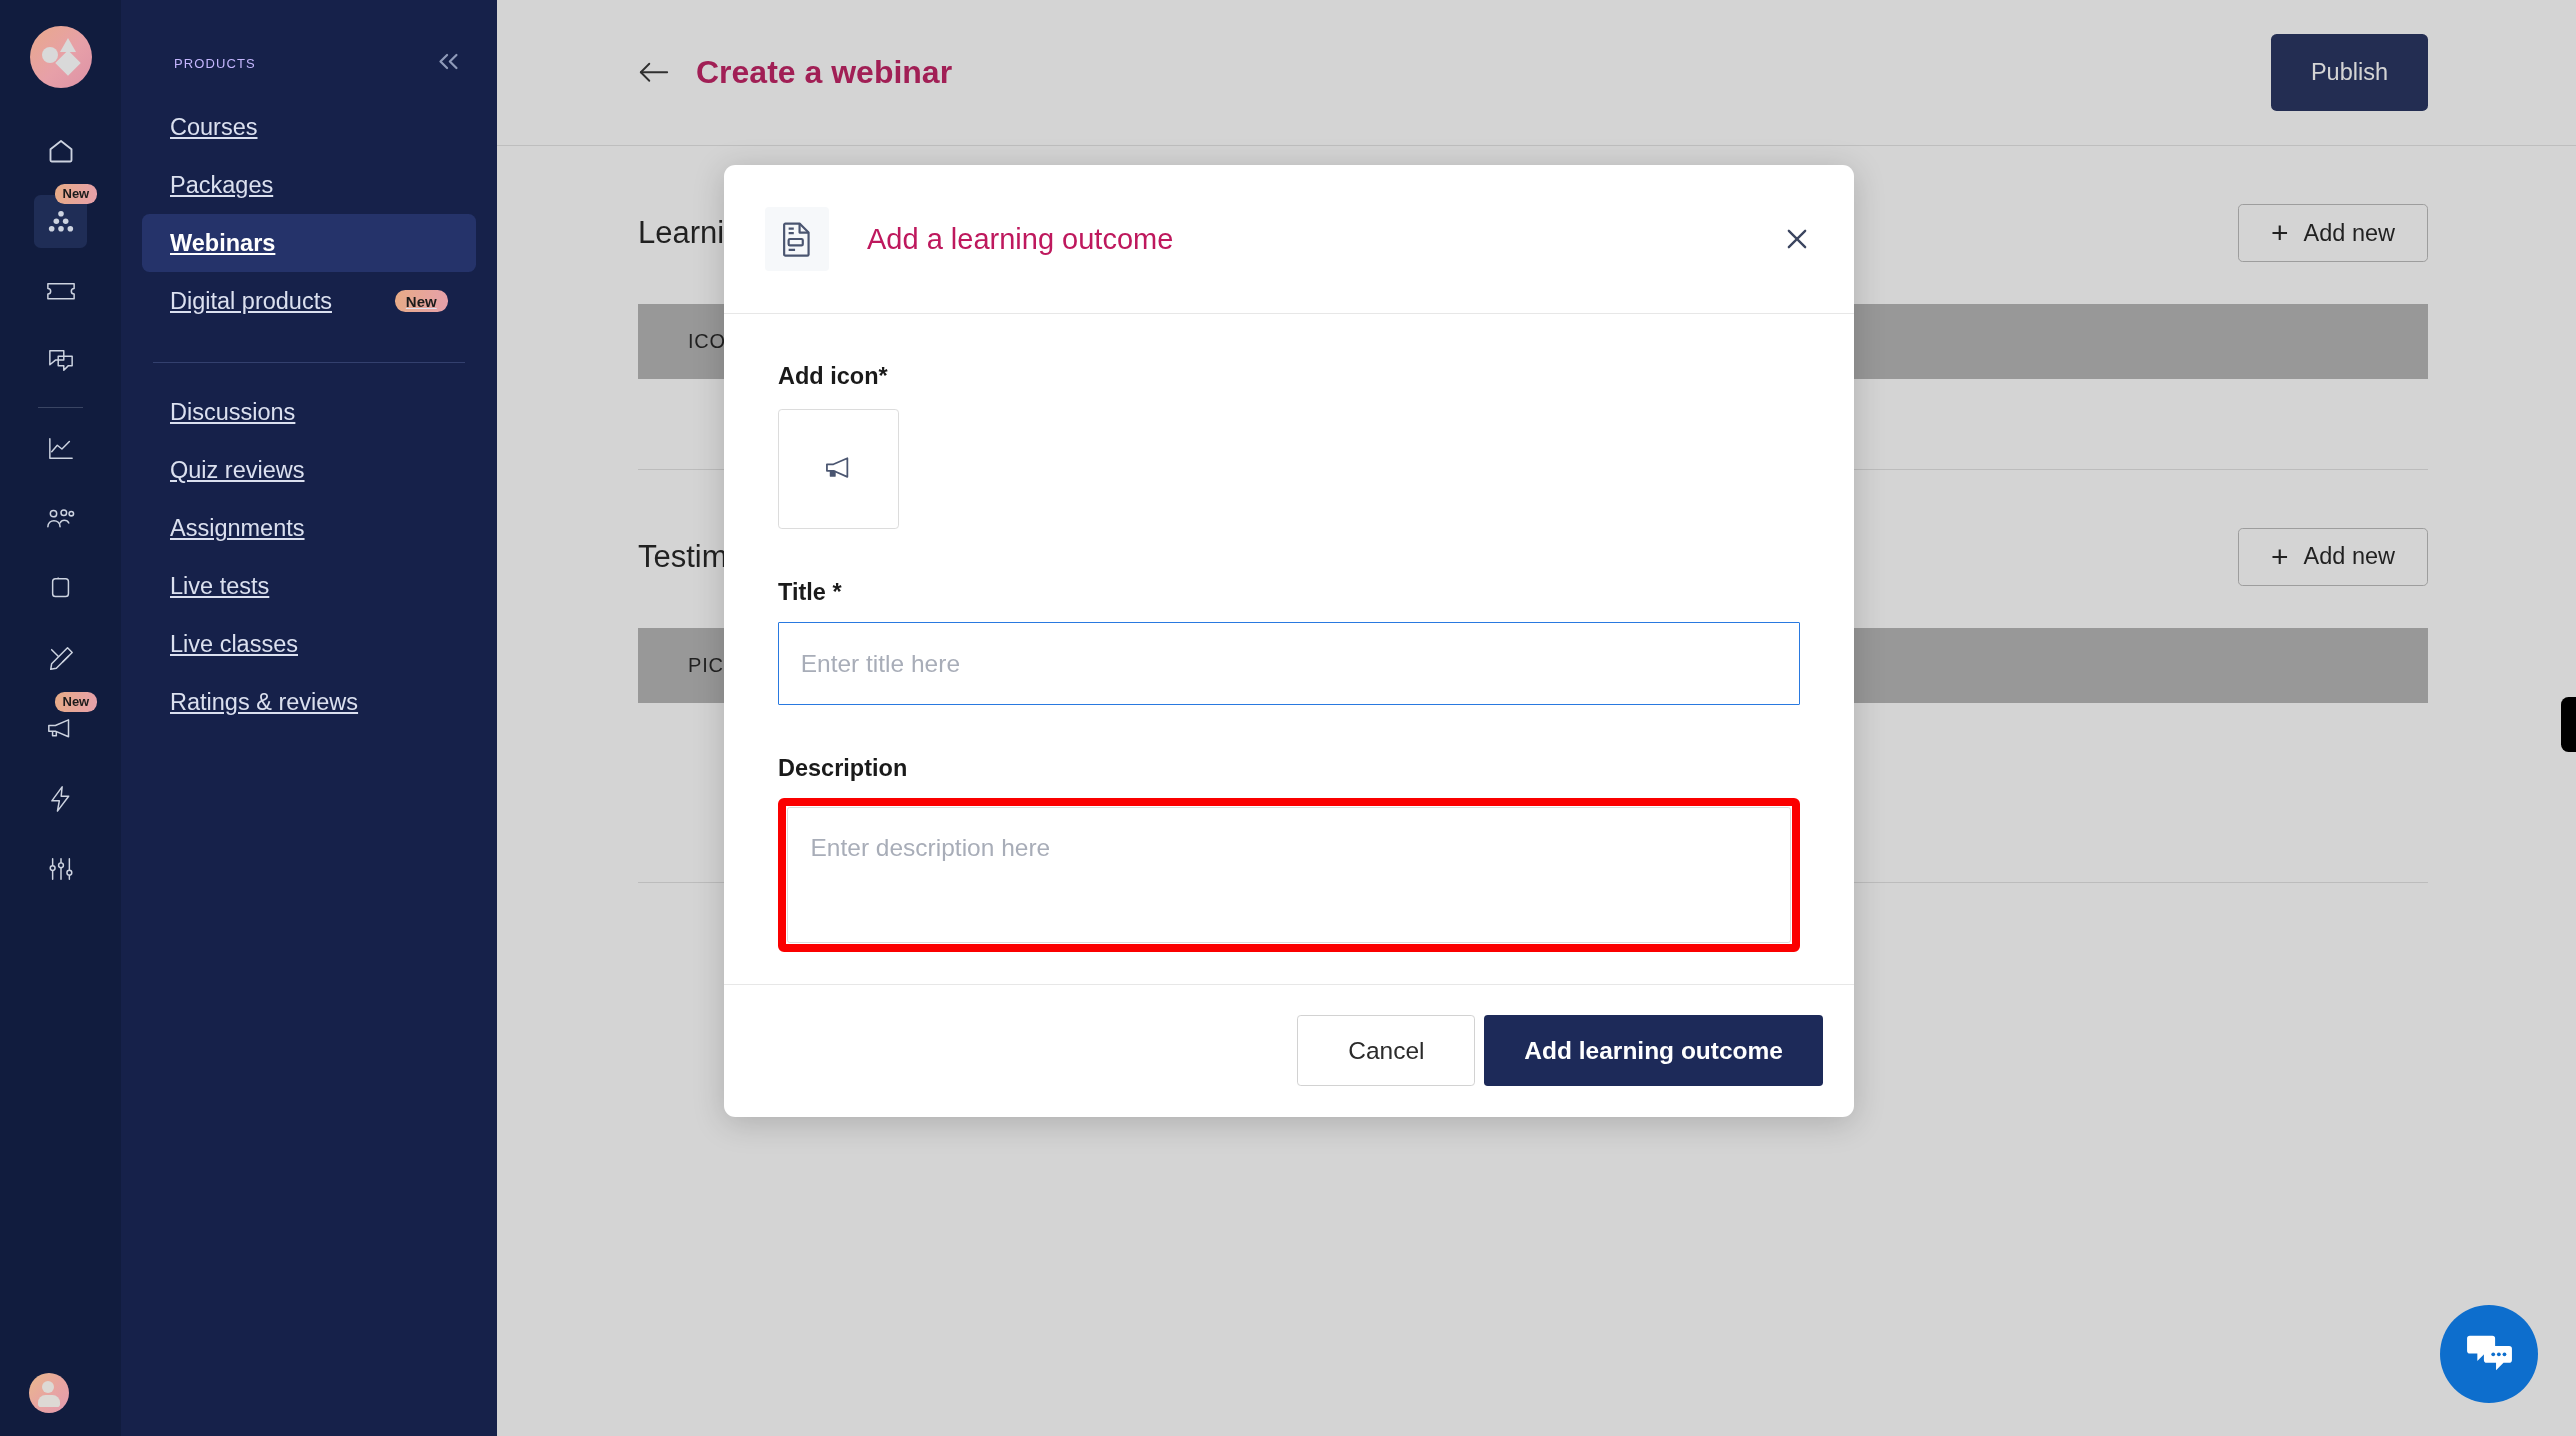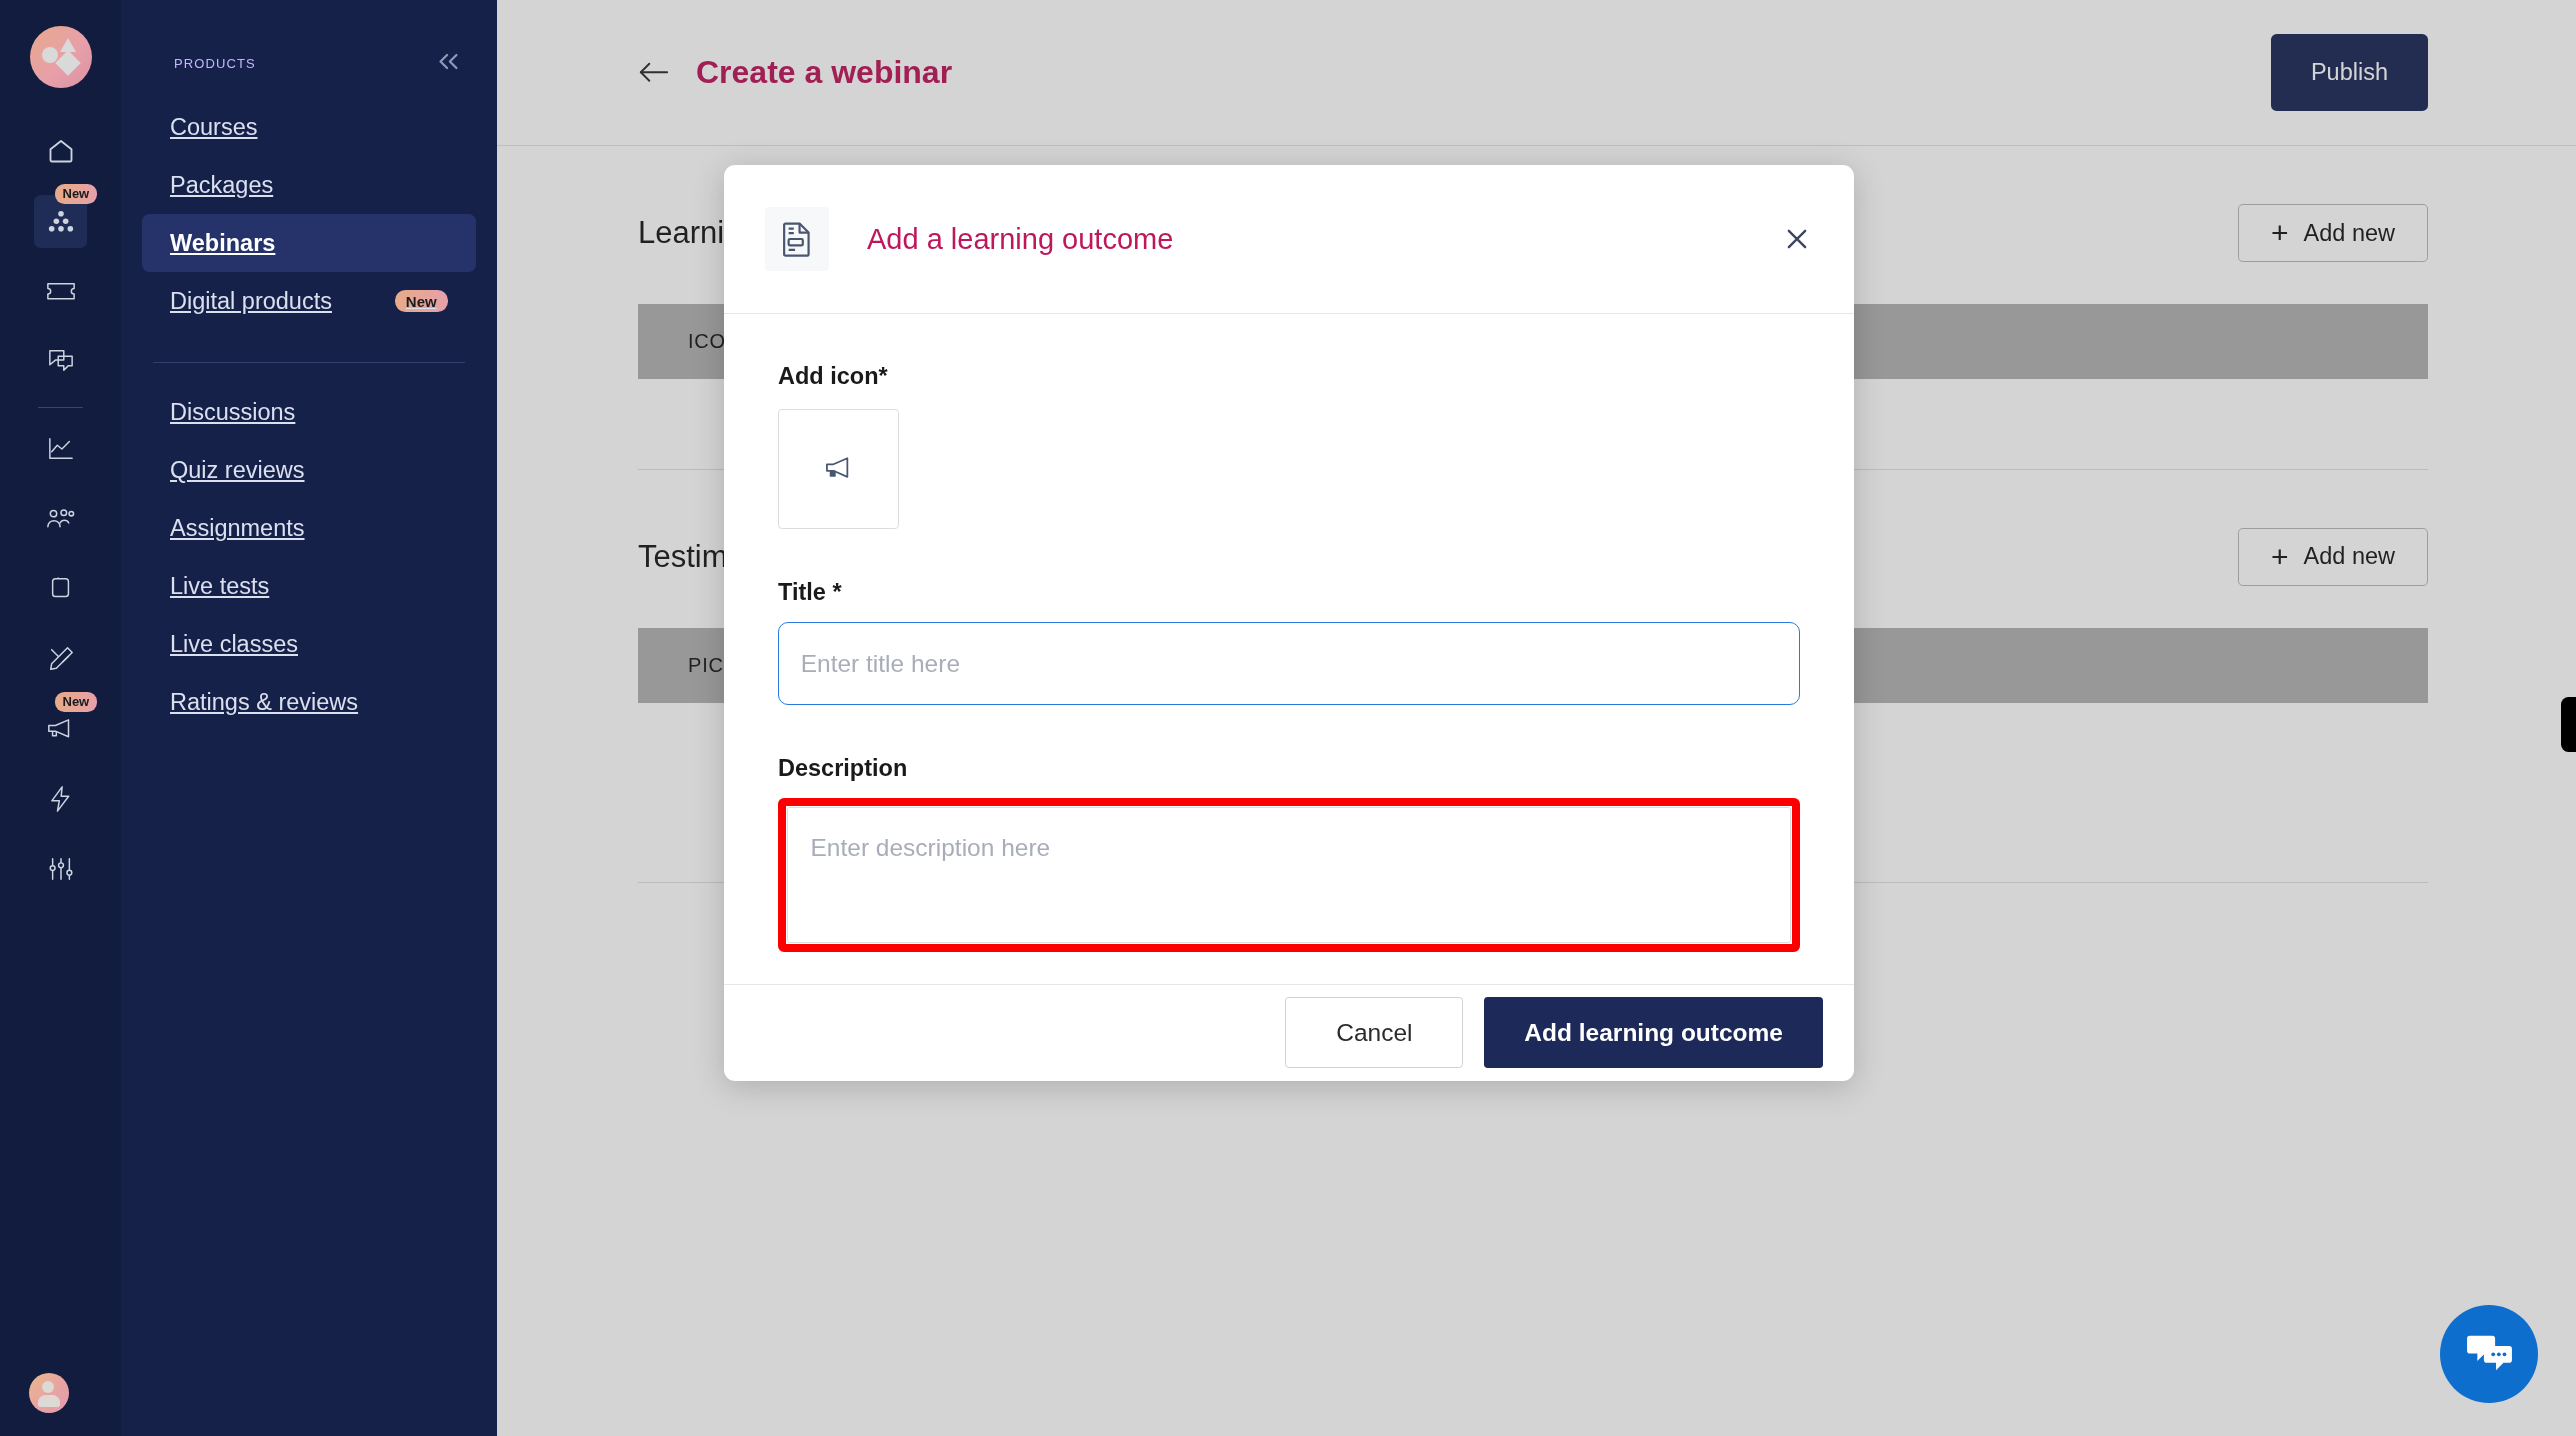--- a/index.html
+++ b/index.html
@@ -147,39 +147,39 @@
   .modal-body { padding: 49px 54px 32px 54px; }
   .field-label { font-size: 23.5px; font-weight: 700; color: #1a1a1a; }
   .icon-picker {
     width: 121px; height: 120px; border: 0.9px solid #dcdcdc; border-radius: 3.8px;
     margin-top: 19px; display: flex; align-items: center; justify-content: center;
     color: #4a5570; cursor: pointer; background: #fff;
   }
   .field-block { margin-top: 50px; }
   .text-input {
     width: 100%; height: 83px; margin-top: 16px;
-    border: 1.9px solid #2979e0; border-radius: 10px; background: #fff;
+    border: 1.9px solid #2979e0; border-radius: 1px; background: #fff;
     font-size: 24.5px; color: #1a1a1a; padding: 0 21.7px;
     font-family: "Liberation Sans", sans-serif;
     outline: none;
   }
   .text-input::placeholder { color: #a8adb8; }
   .desc-wrap {
     margin-top: 16px; border: 8.5px solid #fb0000; border-radius: 6px;
     padding: 0.9px; background: #fff;
   }
   .textarea {
     width: 100%; height: 136px; border: 0.9px solid #dcdcdc; border-radius: 2.8px;
     font-size: 24.5px; color: #1a1a1a; padding: 26px 22.6px; resize: none;
     font-family: "Liberation Sans", sans-serif; outline: none; display: block;
   }
   .textarea::placeholder { color: #a8adb8; }
   .modal-foot {
-    border-top: 0.9px solid #e7e7e7; height: 97px;
-    display: flex; align-items: center; justify-content: flex-end; gap: 21px;
+    border-top: 0.9px solid #e7e7e7; height: 133px;
+    display: flex; align-items: center; justify-content: flex-end; gap: 9px;
     padding: 0 31px 0 0;
   }
   .btn-cancel {
     border: 0.9px solid #d2d2d2; background: #fff; border-radius: 3.8px;
     height: 71px; min-width: 178px; font-size: 24.5px; color: #2b2b2b;
     display: flex; align-items: center; justify-content: center; cursor: pointer;
     font-family: "Liberation Sans", sans-serif;
   }
   .btn-primary {
     border: none; background: #1d2a59; color: #ffffff; border-radius: 3.8px;

